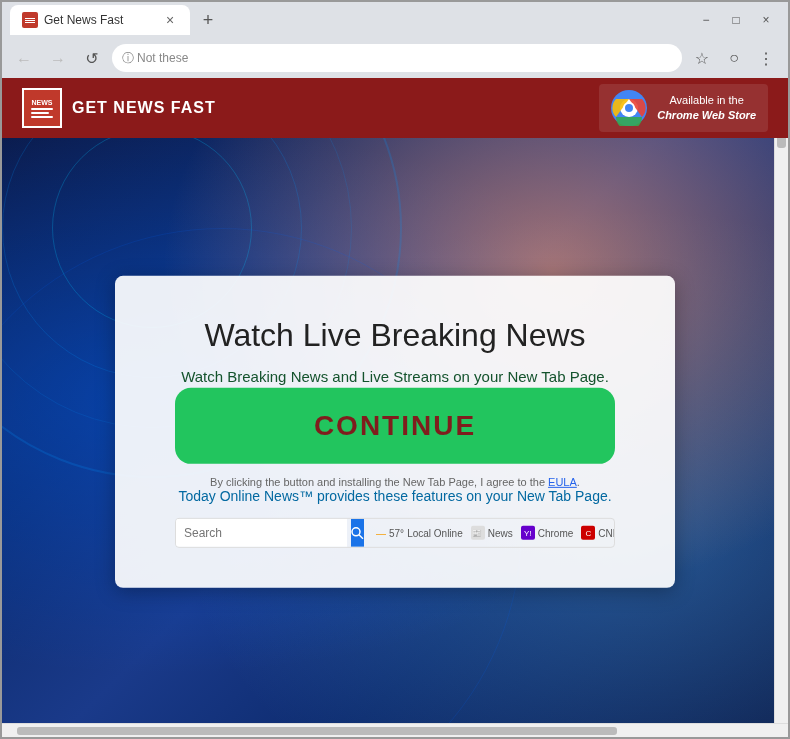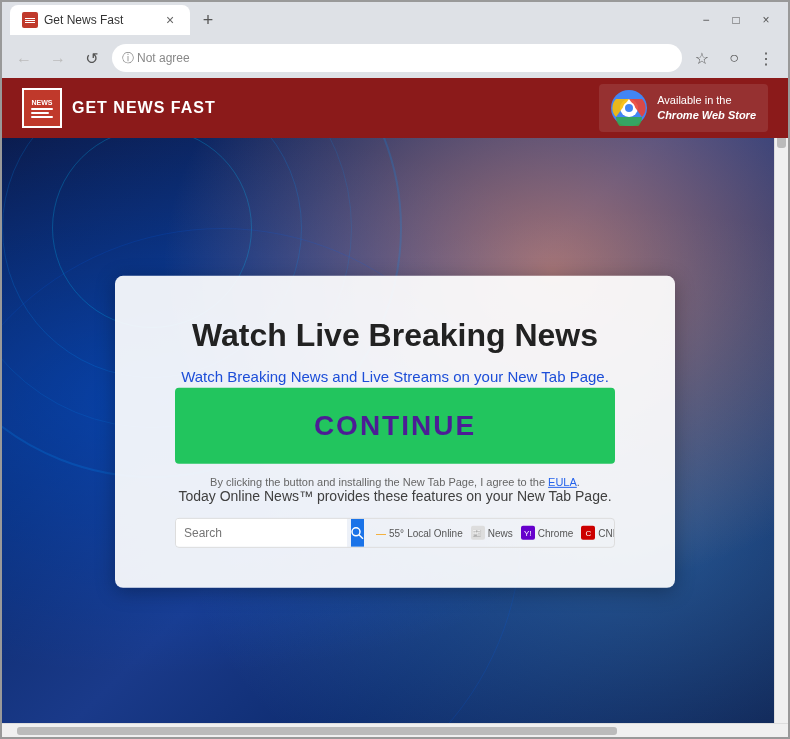--- a/index.html
+++ b/index.html
@@ -243,80 +243,81 @@
       gap: 10px;
       background: rgba(255,255,255,0.1);
       padding: 6px 12px;
       border-radius: 4px;
     }
 
     .chrome-badge-text {
       color: white;
       font-size: 11px;
       line-height: 1.4;
+      text-align: center;
     }
 
     
     .modal-card {
       position: absolute;
       top: 50%;
       left: 50%;
       transform: translate(-50%, -40%);
       width: 560px;
       background: rgba(255,255,255,0.92);
       border-radius: 8px;
       padding: 40px 60px;
       text-align: center;
       z-index: 20;
       box-shadow: 0 4px 20px rgba(0,0,0,0.3);
     }
 
     .modal-title {
       font-size: 32px;
-      font-weight: bold;
+      font-weight: normal;
       color: #222;
       margin-bottom: 12px;
       line-height: 1.2;
     }
 
     .modal-subtitle {
       font-size: 15px;
-      color: #1d4ed8;
+      color: #14532d;
       line-height: 1.5;
     }
 
     .continue-btn {
       display: block;
       width: 100%;
       padding: 22px;
       background: #22c55e;
-      color: #4c1d95;
+      color: #7f1d1d;
       font-size: 28px;
       font-weight: bold;
       letter-spacing: 2px;
       border: none;
-      border-radius: 4px;
+      border-radius: 16px;
       cursor: pointer;
       margin-bottom: 12px;
     }
 
     .eula-text {
       font-size: 11px;
       color: #666;
     }
 
     .eula-link {
       color: #2563eb;
       text-decoration: underline;
       cursor: pointer;
     }
 
     .features-text {
       font-size: 14px;
-      color: #404040;
+      color: #0369a1;
       margin-bottom: 14px;
     }
 
     .features-bar {
       display: flex;
       align-items: center;
       gap: 4px;
       border: 1px solid #ddd;
       border-radius: 4px;
       overflow: hidden;
@@ -435,21 +436,21 @@
     </div>
   </div>
 
   <div class="address-bar">
     <div class="nav-btn disabled">←</div>
     <div class="nav-btn disabled">→</div>
     <div class="nav-btn">↺</div>
     <div class="url-bar">
       <span class="url-security">
         <span>ⓘ</span>
-        <span>Not agree</span>
+        <span>Not these</span>
       </span>
     </div>
     <div class="address-actions">
       <div class="addr-btn">☆</div>
       <div class="addr-btn">○</div>
       <div class="addr-btn">⋮</div>
     </div>
   </div>
 
   <div class="website-content">
@@ -512,21 +513,21 @@
         <input class="search-input" type="text" placeholder="Search" style="">
         <button class="search-btn">
           <svg width="13" height="13" viewBox="0 0 13 13">
             <circle cx="5" cy="5" r="4" stroke="white" stroke-width="1.5" fill="none"></circle>
             <line x1="8" y1="8" x2="12" y2="12" stroke="white" stroke-width="1.5"></line>
           </svg>
         </button>
         <div class="features-links">
           <div class="feature-link">
             <span style="color:#f59e0b;font-size:10px;">—</span>
-            <span>55°</span>
+            <span>57°</span>
             <span>Local Online</span>
           </div>
           <div class="feature-link">
             <div class="feature-icon" style="background:#ddd;">📰</div>
             <span>News</span>
           </div>
           <div class="feature-link">
             <div class="feature-icon" style="background:#6600cc;color:white;">Y!</div>
             <span>Chrome</span>
           </div>

